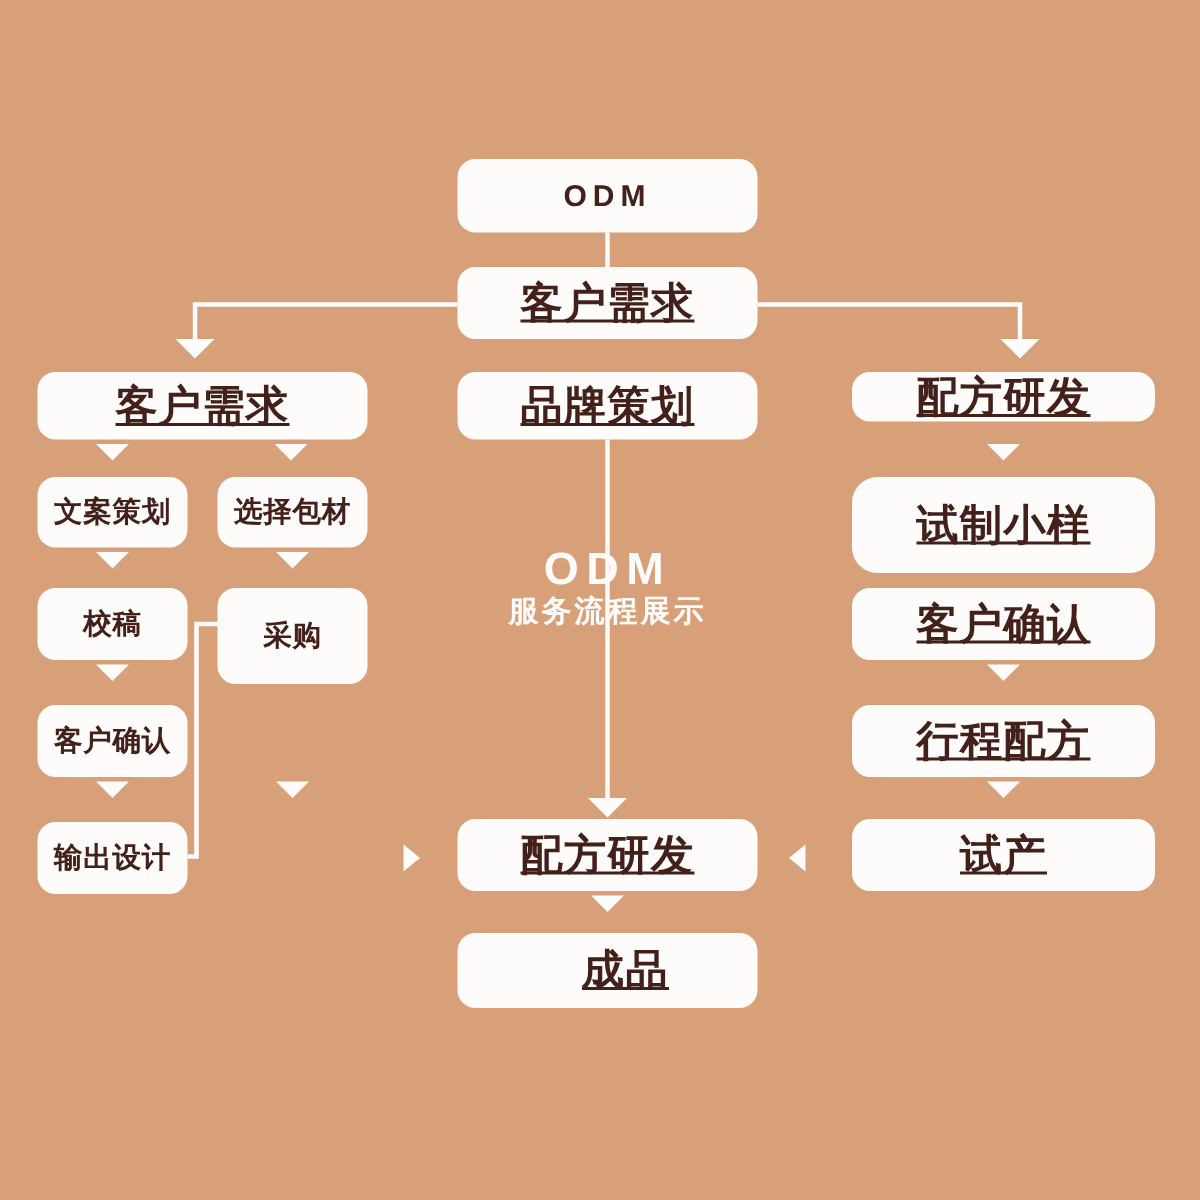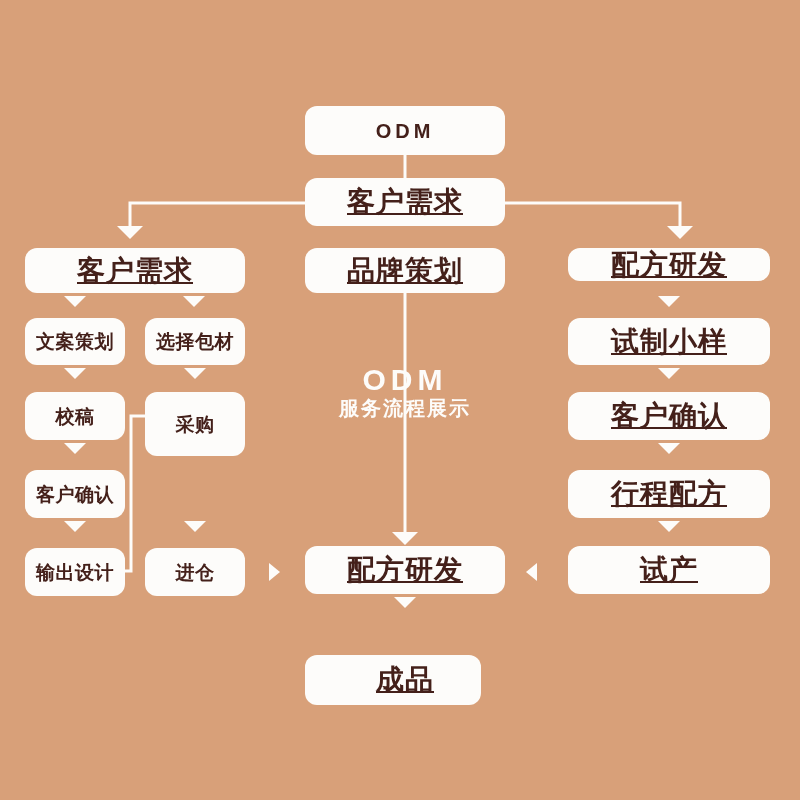--- a/index.html
+++ b/index.html
@@ -111,42 +111,41 @@
   <div class="node cn-sm" style="left:145px;top:318px;width:100px;height:47px;">选择包材</div>
 
   <div class="node cn-sm" style="left:25px;top:548px;width:100px;height:48px;">输出设计</div>
   <div class="arrow-down sm" style="left:184px;top:368px;"></div>
 
   <div class="node cn-sm" style="left:145px;top:392px;width:100px;height:64px;">采购</div>
   <div class="arrow-down sm" style="left:184px;top:443px;"></div>
 
   <div class="arrow-down sm" style="left:184px;top:521px;"></div>
 
-  <div class="node cn-sm" style="left:145px;top:548px;width:100px;height:48px;">进仓</div>
 
   <div class="arrow-right" style="left:269px;top:563px;"></div>
 
   <div class="node cn" style="left:305px;top:248px;width:200px;height:45px;">品牌策划</div>
 
   <div class="watermark" style="left:305px;top:362px;width:200px;">
     <span class="wm1">ODM</span>
     <span class="wm2">服务流程展示</span>
   </div>
 
   <div class="node cn" style="left:305px;top:546px;width:200px;height:48px;">配方研发</div>
   <div class="arrow-down sm" style="left:394px;top:597px;"></div>
 
-  <div class="node cn" style="left:305px;top:655px;width:176px;height:50px;padding-left:24px;">成品</div>
+  <div class="node cn" style="left:305px;top:622px;width:200px;height:50px;padding-left:24px;">成品</div>
 
   <div class="arrow-left" style="left:526px;top:563px;"></div>
 
   <div class="node cn" style="left:568px;top:248px;width:202px;height:33px;">配方研发</div>
   <div class="arrow-down sm" style="left:658px;top:296px;"></div>
 
-  <div class="node cn" style="left:568px;top:318px;width:202px;height:47px;">试制小样</div>
+  <div class="node cn" style="left:568px;top:318px;width:202px;height:64px;border-radius:17px;">试制小样</div>
   <div class="arrow-down sm" style="left:658px;top:368px;"></div>
 
   <div class="node cn" style="left:568px;top:392px;width:202px;height:48px;">客户确认</div>
   <div class="arrow-down sm" style="left:658px;top:443px;"></div>
 
   <div class="node cn" style="left:568px;top:470px;width:202px;height:48px;">行程配方</div>
   <div class="arrow-down sm" style="left:658px;top:521px;"></div>
 
   <div class="node cn" style="left:568px;top:546px;width:202px;height:48px;">试产</div>
 

